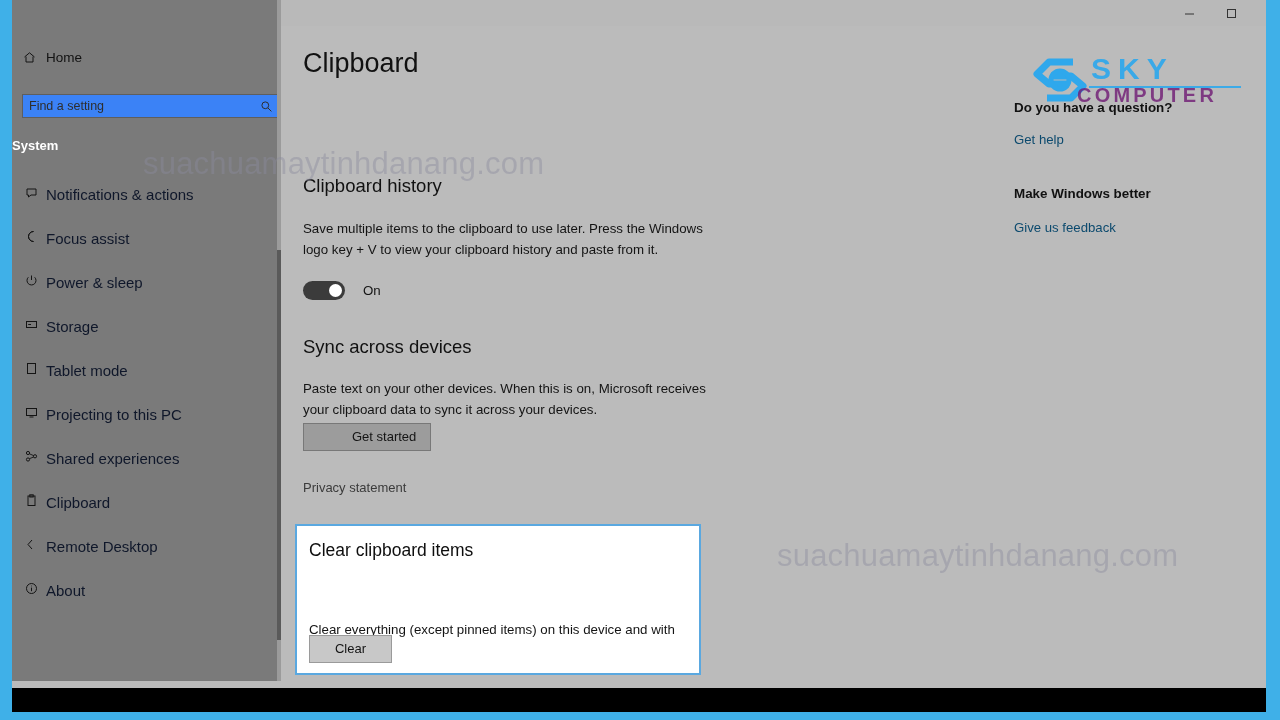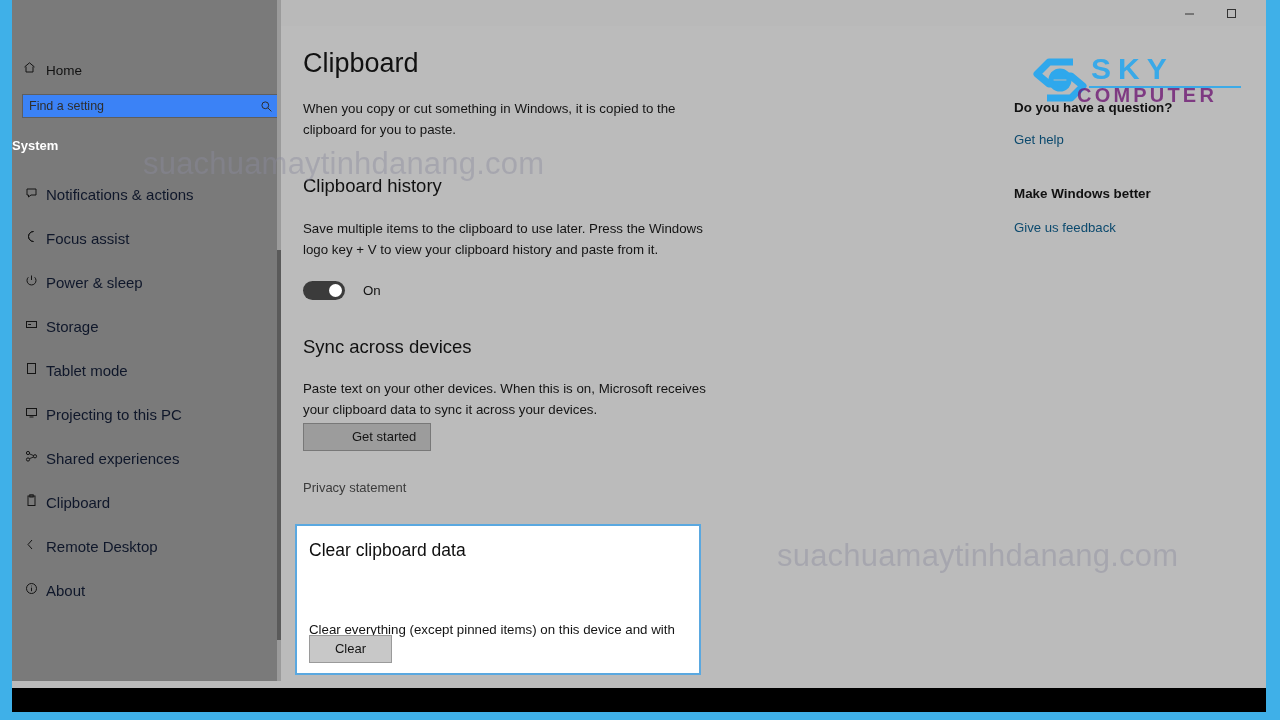--- a/index.html
+++ b/index.html
@@ -61,21 +61,21 @@
     position: absolute;
     left: 0; top: 0;
     width: 269px; height: 681px;
     background: #7a7a7a;
   }
   #nav-inner { position: relative; width: 100%; height: 100%; }
 
   .nav-home {
     position: absolute; left: 0; top: 50px;
     width: 100%; height: 28px;
-    display: flex; align-items: flex-end;
+    display: flex; align-items: flex-start;
   }
   .nav-home .ico { width: 34px; text-align: right; padding-right: 10px; }
   .nav-home .lbl { font-size: 13.5px; color: #121212; }
 
   #searchbox {
     position: absolute;
     left: 10px; top: 94px;
     width: 256px; height: 24px;
     background: #3b82f6;
     border: 1px solid #5e5e5e;
@@ -402,41 +402,40 @@
         <div id="nav-scroll">
           <div class="thumb"></div>
         </div>
       </div>
     </div>
 
     <div id="main">
 
       <div id="page-title">Clipboard</div>
 
-      <div id="intro" class="body-text">When you copy or cut something in Windows, it is copied to the clipboard for you to paste.</div>
 
       <div id="h-history">Clipboard history</div>
       <div id="history-desc" class="body-text">Save multiple items to the clipboard to use later. Press the Windows logo key + V to view your clipboard history and paste from it.</div>
 
       <div id="toggle-row">
         <div class="toggle">
           <div class="knob"></div>
         </div>
         <span class="state">On</span>
       </div>
 
       <div id="h-sync">Sync across devices</div>
       <div id="sync-desc" class="body-text">Paste text on your other devices. When this is on, Microsoft receives your clipboard data to sync it across your devices.</div>
 
       <div id="get-started" class="btn">Get started</div>
 
       <div id="privacy">Privacy statement</div>
 
       <div id="callout">
-        <div class="c-title">Clear clipboard data</div>
+        <div class="c-title">Clear clipboard items</div>
         <div class="c-desc">Clear everything (except pinned items) on this device and with Microsoft.</div>
         <div class="c-btn btn">Clear</div>
       </div>
 
       <div id="aside">
         <div id="aside-q" class="aside-h">Do you have a question?</div>
         <div id="aside-help" class="aside-l">Get help</div>
         <div id="aside-better" class="aside-h">Make Windows better</div>
         <div id="aside-fb" class="aside-l">Give us feedback</div>
       </div>

